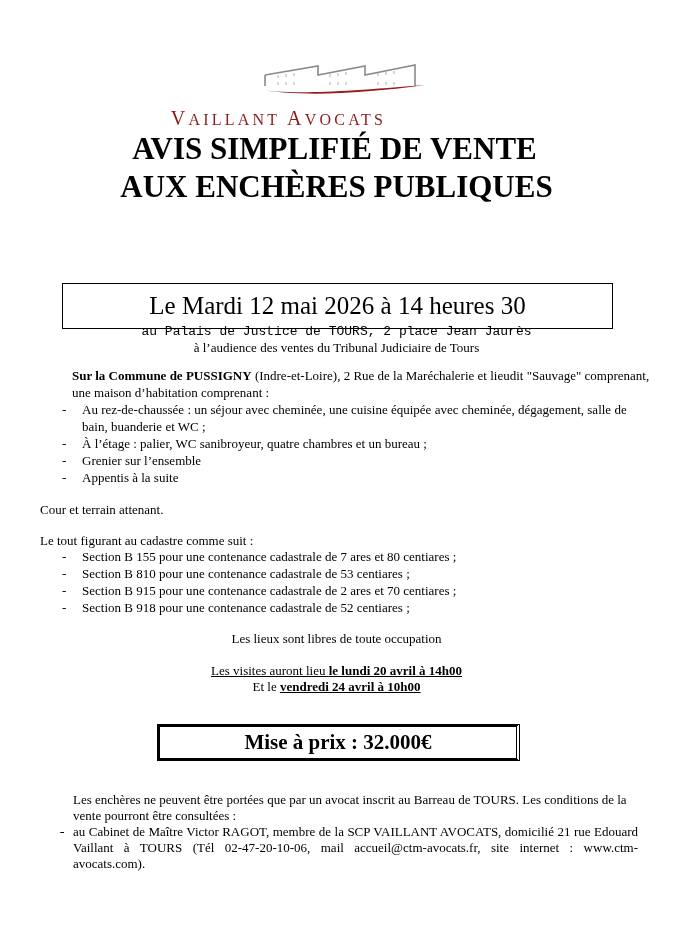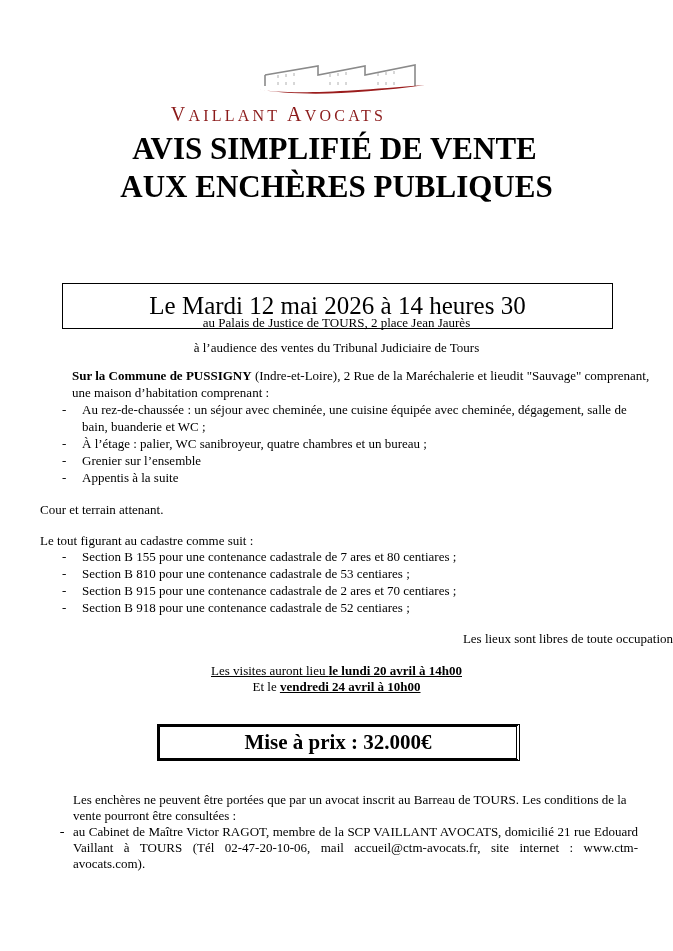--- a/index.html
+++ b/index.html
@@ -6,21 +6,21 @@
   body {
     width: 673px; height: 951px; position: relative; overflow: hidden;
     font-family: "Liberation Serif", "DejaVu Serif", serif;
     color: #000;
   }
   .abs { position: absolute; }
   .logo-svg { left: 250px; top: 58px; width: 180px; height: 50px; }
   .brand {
     left: 0; width: 557px; top: 105px; text-align: center;
     color: #8b1a1a; font-size: 16px; letter-spacing: 3.2px;
-    font-variant: small-caps; line-height: 18px;
+    font-variant: small-caps; line-height: 26px;
   }
   .brand .cap { font-size: 20px; }
   .title {
     left: 0; width: 673px; text-align: center;
     font-weight: bold; font-size: 31px; line-height: 36px;
   }
   .title1 { top: 131px; left: -2px; }
   .title2 { top: 169px; left: 0; }
   .date-box {
     left: 62px; top: 283px; width: 551px; height: 46px;
@@ -81,21 +81,21 @@
 </svg>
 
 <div class="abs brand"><span class="cap">V</span><span>AILLANT </span><span class="cap">A</span><span>VOCATS</span></div>
 
 <div class="abs title title1">AVIS SIMPLIFIÉ DE VENTE</div>
 <div class="abs title title2">AUX ENCHÈRES PUBLIQUES</div>
 
 <div class="abs date-box">
   <span>Le Mardi 12 mai 2026 à 14 heures 30</span>
 </div>
-<div class="abs center-line" style="top:314px;">au Palais de Justice de TOURS, 2 place Jean Jaurès</div>
+<div class="abs center-line" style="top:323px;font-family:Liberation Mono, monospace;">au Palais de Justice de TOURS, 2 place Jean Jaurès</div>
 <div class="abs center-line" style="top:339px;">à l’audience des ventes du Tribunal Judiciaire de Tours</div>
 
 <div class="abs para" style="top:367px;margin-left:32px;">
   <b>Sur la Commune de PUSSIGNY</b><span> (Indre-et-Loire), 2 Rue de la Maréchalerie et lieudit "Sauvage" comprenant,</span><br>
   <span>une maison d’habitation comprenant :</span>
 </div>
 
 <ul class="abs bullets" style="top:401px;">
   <li><span class="dash">-</span><span>Au rez-de-chaussée : un séjour avec cheminée, une cuisine équipée avec cheminée, dégagement, salle de bain, buanderie et WC ;</span></li>
   <li><span class="dash">-</span><span>À l’étage : palier, WC sanibroyeur, quatre chambres et un bureau ;</span></li>
@@ -106,21 +106,21 @@
 <div class="abs para" style="top:501px;">Cour et terrain attenant.</div>
 
 <div class="abs para" style="top:532px;">Le tout figurant au cadastre comme suit :</div>
 <ul class="abs bullets" style="top:548px;">
   <li><span class="dash">-</span><span>Section B 155 pour une contenance cadastrale de 7 ares et 80 centiares ;</span></li>
   <li><span class="dash">-</span><span>Section B 810 pour une contenance cadastrale de 53 centiares ;</span></li>
   <li><span class="dash">-</span><span>Section B 915 pour une contenance cadastrale de 2 ares et 70 centiares ;</span></li>
   <li><span class="dash">-</span><span>Section B 918 pour une contenance cadastrale de 52 centiares ;</span></li>
 </ul>
 
-<div class="abs center-line" style="top:630px;text-align:right;">Les lieux sont libres de toute occupation</div>
+<div class="abs center-line" style="top:630px;">Les lieux sont libres de toute occupation</div>
 
 <div class="abs center-line" style="top:662px;text-decoration:underline;">
   <span>Les visites auront lieu </span><span class="u">le lundi 20 avril à 14h00</span>
 </div>
 <div class="abs center-line" style="top:678px;">
   <span>Et le </span><span class="u">vendredi 24 avril à 10h00</span>
 </div>
 
 <div class="abs price-box">
   <span>Mise à prix : 32.000€</span>

